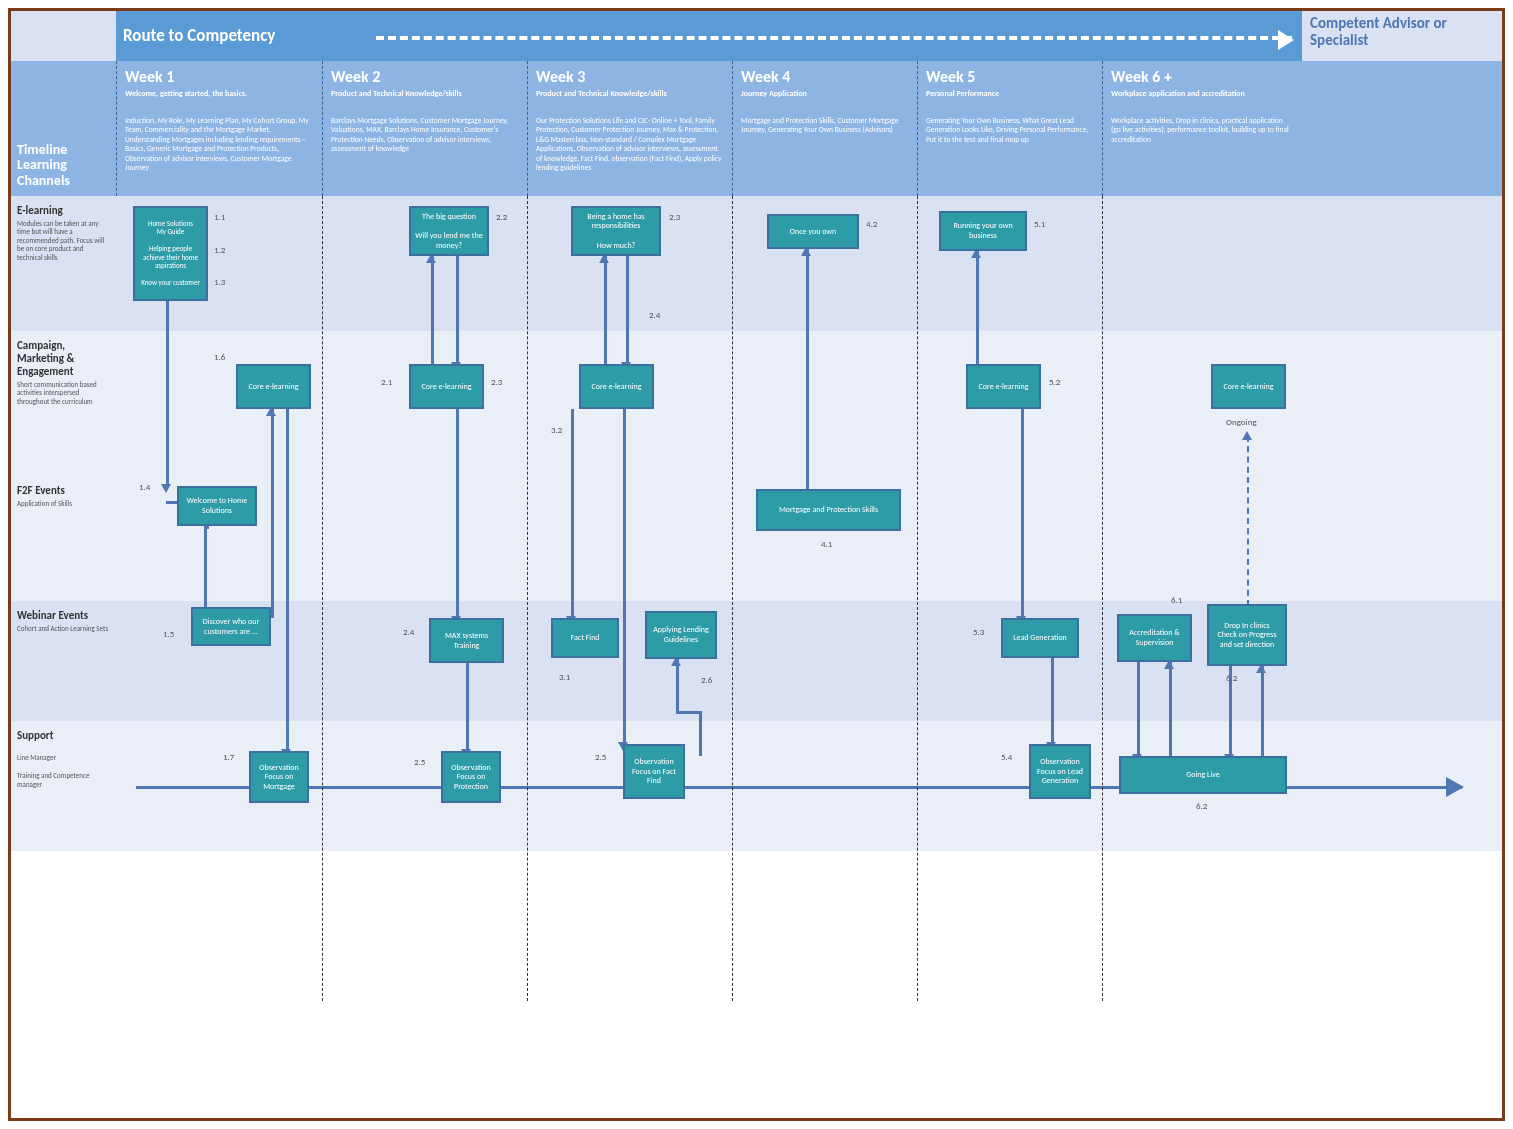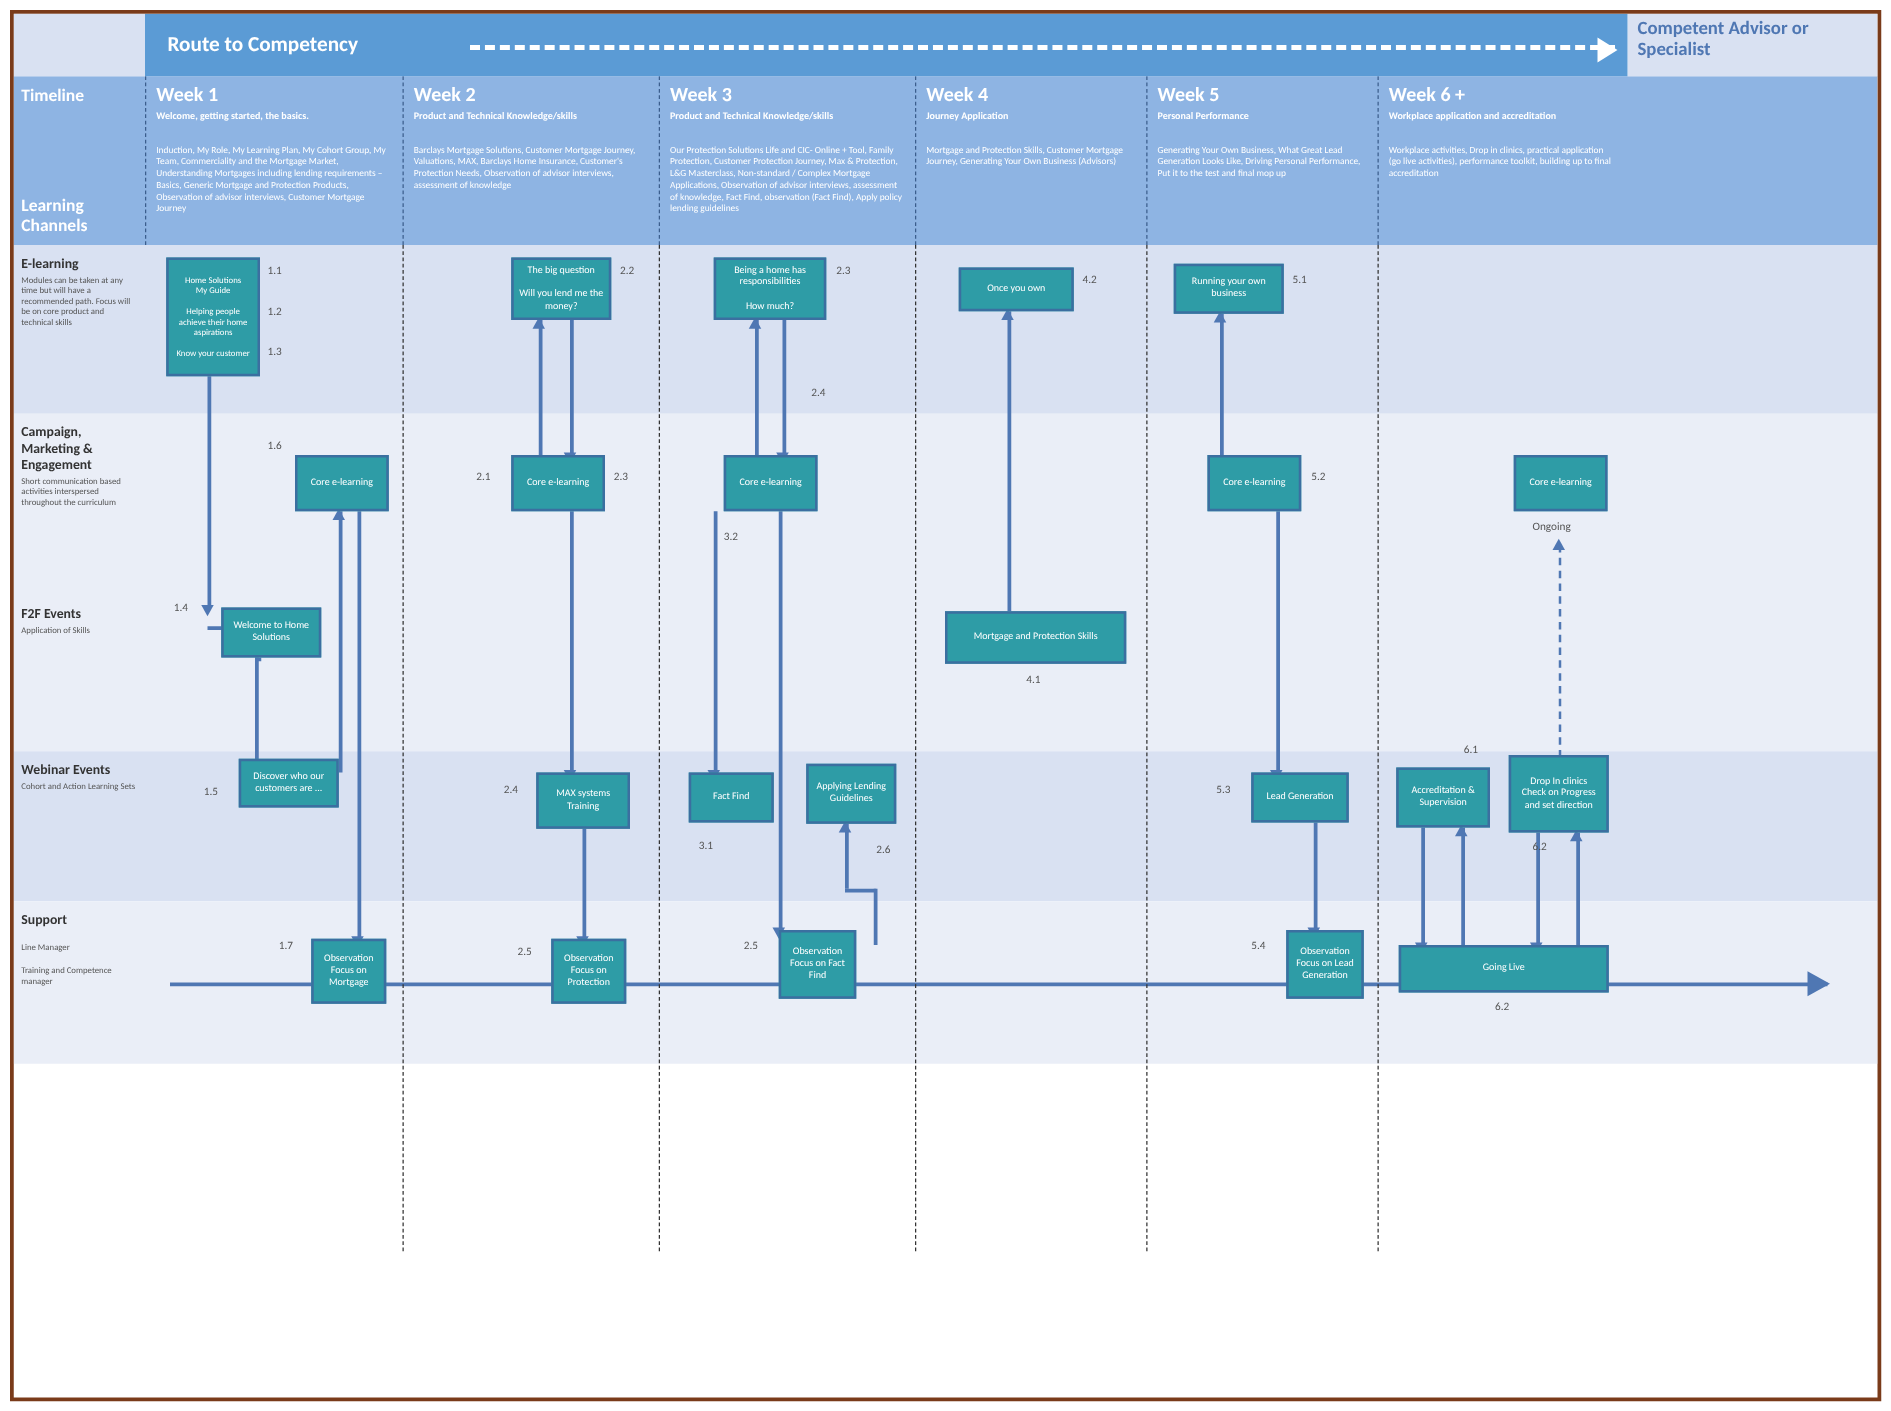--- a/index.html
+++ b/index.html
@@ -1,26 +1,26 @@
 <!DOCTYPE html>
 <html><head>
 <meta charset="utf-8">
 <style>
 *{box-sizing:border-box;margin:0;padding:0;font-family:Calibri,Arial,sans-serif}
 body{background:#fff;padding:8px}
 .frame{border:3px solid #7a3b1a;width:1497px;height:1113px;position:relative;overflow:hidden}
 .topband{display:flex;height:50px}
 .topband .lc{width:105px;background:#d9e1f2}
-.topband .mid{flex:1;background:#5b9bd5;color:#fff;padding:4px 18px;display:flex;align-items:center;position:relative}
+.topband .mid{flex:1;background:#5b9bd5;color:#fff;padding:4px 7px;display:flex;align-items:center;position:relative}
 .topband .mid .rt{font-size:17px;font-weight:bold;line-height:1.05}
 .topband .arrow-dash{position:absolute;left:260px;right:10px;top:50%;height:0;border-top:4px dashed #fff}
 .topband .arrow-dash::after{content:"";position:absolute;right:-2px;top:-10px;border-left:16px solid #fff;border-top:10px solid transparent;border-bottom:10px solid transparent}
 .topband .rc{width:200px;background:#d9e1f2;color:#4f77b3;font-size:15px;font-weight:bold;padding:4px 8px;line-height:1.1}
 .hdr{display:flex;background:#8eb4e3;color:#fff}
-.hdr .lc{width:105px;padding:8px 6px;font-size:14px;font-weight:bold;line-height:1.1;display:flex;flex-direction:column;justify-content:space-between}
+.hdr .lc{width:105px;padding:8px 6px;font-size:14px;font-weight:bold;line-height:1.1;display:flex;flex-direction:column;justify-content:flex-end}
 .hdr .col{padding:6px 8px;border-left:1px dashed #3b5e8d}
 .hdr .wk{font-size:16px;font-weight:bold;margin-bottom:2px}
 .hdr .sub{font-size:8px;font-weight:bold;margin-bottom:18px}
 .hdr .desc{font-size:7.5px;line-height:1.25}
 .rows{position:relative}
 .row{display:flex;min-height:120px;position:relative}
 .row .lc{width:105px;padding:8px 6px;font-size:10px;font-weight:bold;color:#333}
 .row .lc .t{font-size:11px;margin-bottom:3px}
 .row .lc .d{font-size:7px;font-weight:normal;color:#555;line-height:1.2}
 .row .body{flex:1;position:relative}
@@ -205,21 +205,21 @@
   <div class="conn v" style="left:455px;top:467px;height:88px"></div>
   <div class="ah-d" style="left:450px;top:553px"></div>
 
   <div class="card" style="left:560px;top:10px;width:90px;height:50px;white-space:pre-line">Being a home has responsibilities
 
 How much?</div>
   <span class="lbl" style="left:658px;top:15px">2.3</span>
   <span class="lbl" style="left:638px;top:113px">2.4</span>
 
   <div class="card" style="left:568px;top:168px;width:75px;height:45px">Core e-learning</div>
-  <span class="lbl" style="left:568px;top:228px">3.2</span>
+  <span class="lbl" style="left:540px;top:228px">3.2</span>
 
   <div class="card" style="left:540px;top:422px;width:68px;height:40px">Fact Find</div>
   <span class="lbl" style="left:548px;top:475px">3.1</span>
 
   <div class="card" style="left:634px;top:415px;width:72px;height:48px">Applying Lending Guidelines</div>
   <span class="lbl" style="left:690px;top:478px">2.6</span>
 
   <div class="card" style="left:612px;top:548px;width:62px;height:55px">Observation Focus on Fact Find</div>
   <span class="lbl" style="left:584px;top:555px">2.5</span>
 

